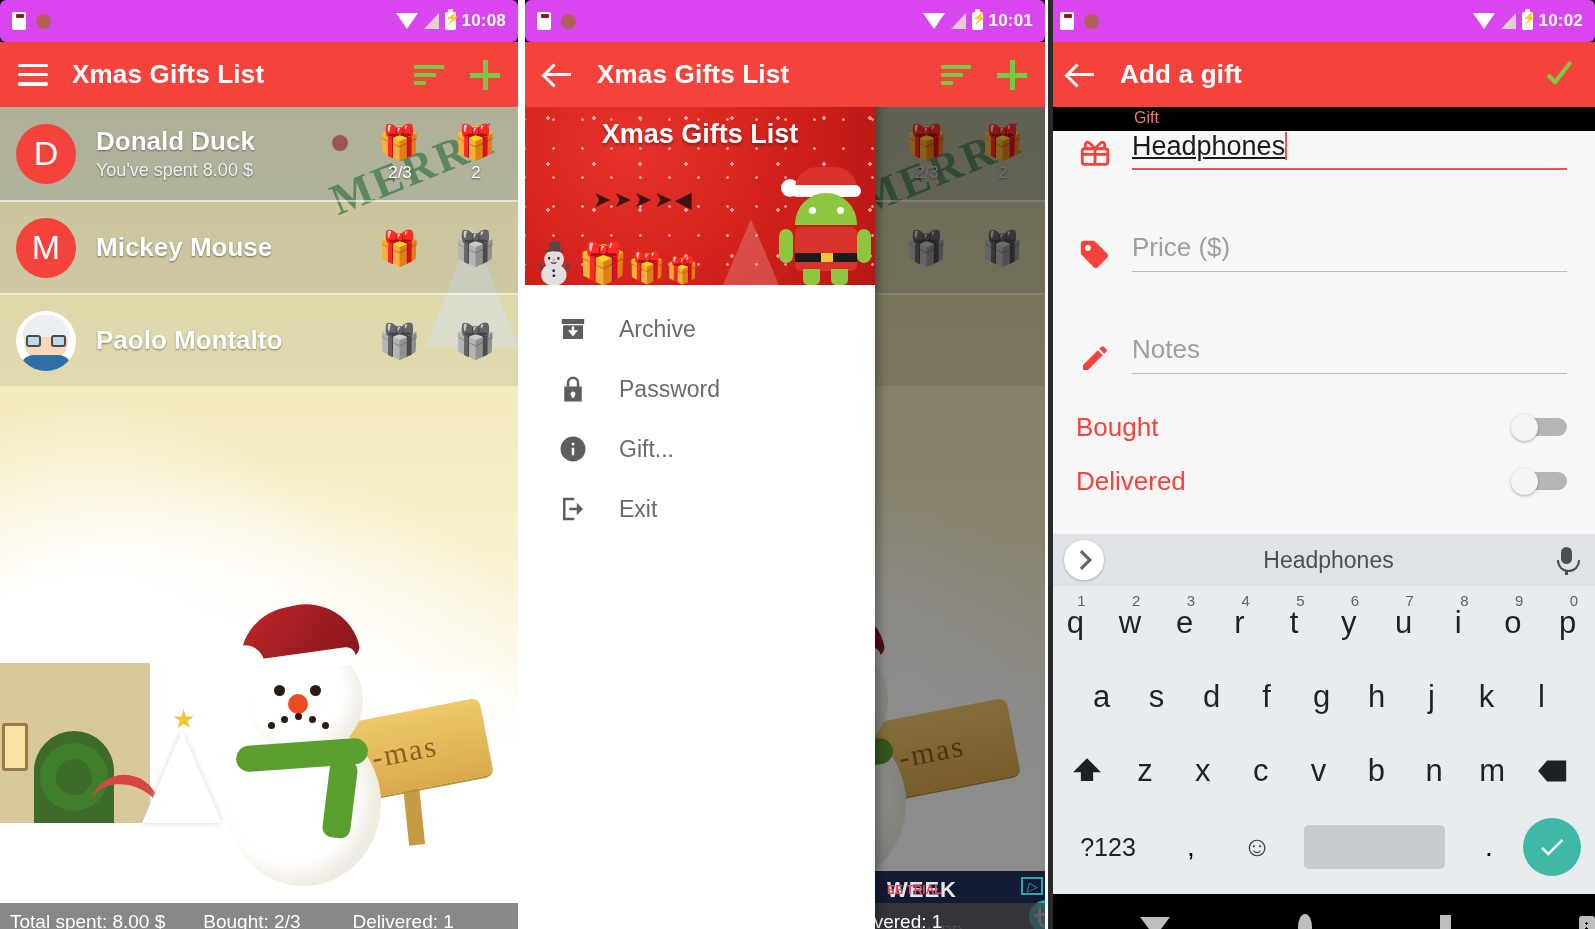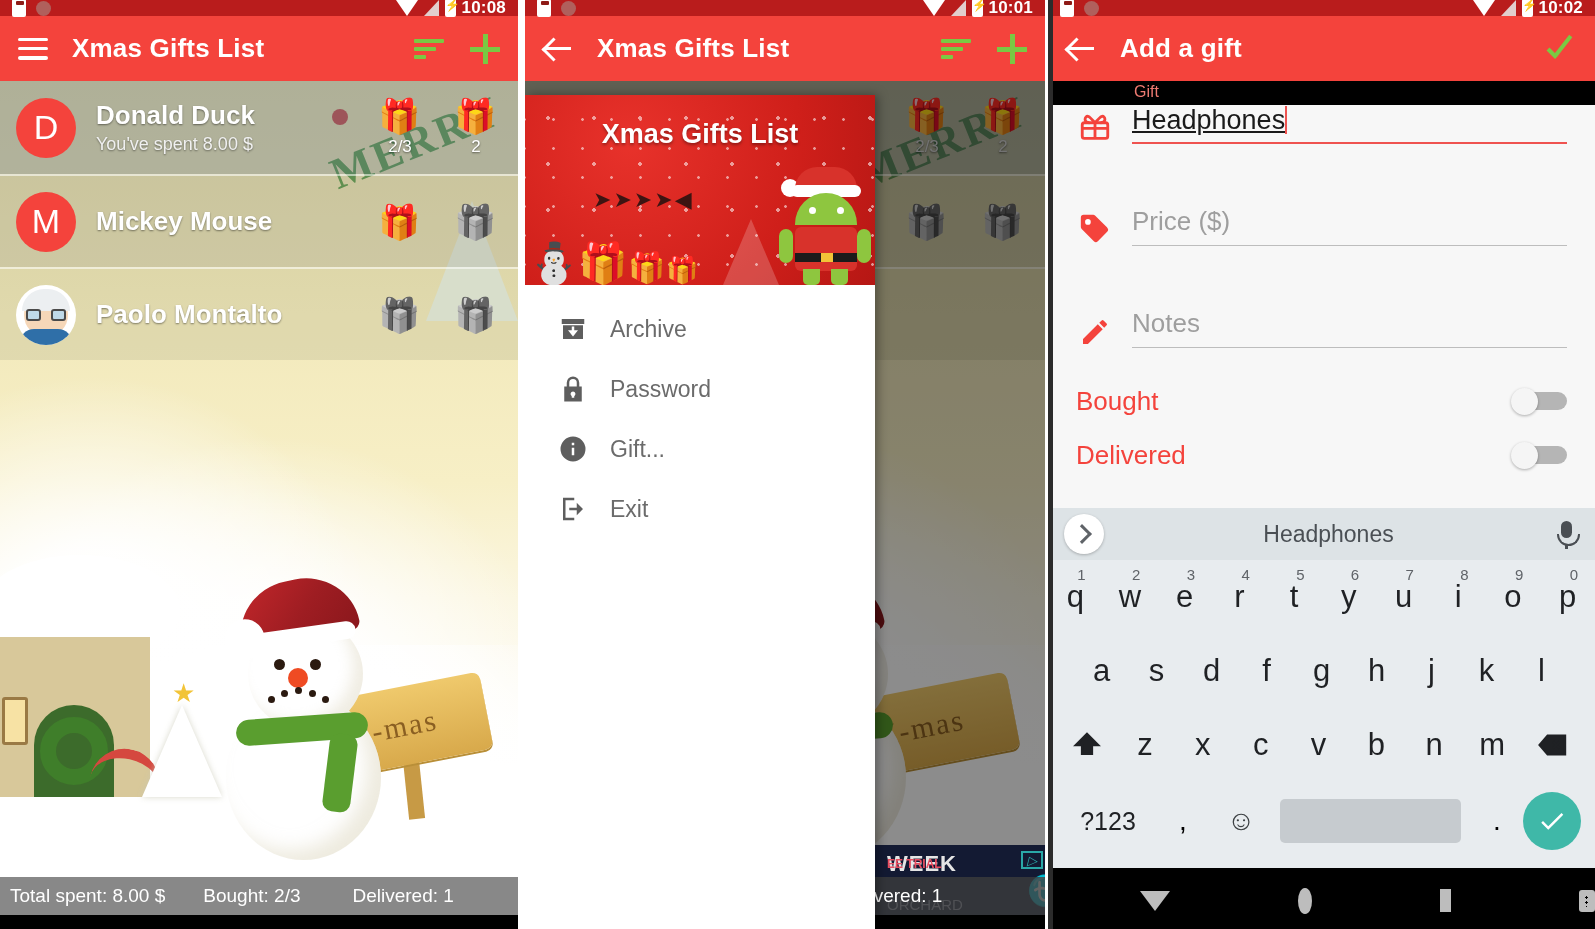--- a/index.html
+++ b/index.html
@@ -13,23 +13,23 @@
 
   .phone { position: relative; height: 929px; overflow: hidden; background: #000; }
   .p1 { width: 518px; }
   .gap { width: 7px; background: #fff; height: 929px; }
   .p2 { width: 520px; }
   .gap2 { width: 3px; background: #fff; height: 929px; }
   .p3 { width: 547px; }
 
   
   .statusbar {
-    height: 16px; background: #b91c1c; color: #fff;
+    height: 42px; background: #d946ef; color: #fff;
     display: flex; align-items: center; padding: 0 12px;
-    font-size: 17px; font-weight: bold; position: relative; z-index: 60;
+    font-size: 17px; font-weight: bold; position: relative; z-index: 60; border-radius: 6px;
   }
   .sb-left { display: flex; align-items: center; gap: 10px; }
   .sb-right { margin-left: auto; display: flex; align-items: center; gap: 6px; }
   .sb-time { font-size: 17px; font-weight: bold; letter-spacing: .2px; }
   .ico-sd { width: 14px; height: 18px; background: #fff; border-radius: 2px; position: relative; }
   .ico-sd:after { content:""; position:absolute; top:2px; right:2px; width:8px; height:4px;
     background: #8e1b17; border-radius: 1px; }
   .ico-dot { width: 15px; height: 15px; border-radius: 50%; background: #b0605c; }
   .ico-wifi { width: 0; height: 0; border-left: 11px solid transparent; border-right: 11px solid transparent;
     border-top: 16px solid #fff; }
@@ -182,21 +182,21 @@
   .as-arm { position:absolute; top:62px; width:14px; height:34px; background:#8ec63f; border-radius:7px; }
   .as-arm.l{left:0;} .as-arm.r{right:0;}
   .as-leg { position:absolute; top:102px; width:17px; height:16px; background:#8ec63f; border-radius:0 0 5px 5px; }
   .as-leg.l{left:24px;} .as-leg.r{left:52px;}
   .xtree { position:absolute; right:96px; bottom:0; width:0;height:0;
     border-left:28px solid transparent;border-right:28px solid transparent;border-bottom:66px solid rgba(255,255,255,.20); }
 
   .menu { padding-top: 14px; }
   .menu-item { display:flex; align-items:center; height:60px; padding:0 0 0 30px; cursor:pointer; }
   .menu-item .mi-ico { width:36px; height:36px; flex:0 0 auto; display:flex; align-items:center; justify-content:center; color:#5e5e5e; }
-  .menu-item .mi-label { margin-left:19px; color:#6b6b6b; font-size:23px; }
+  .menu-item .mi-label { margin-left:28px; color:#6b6b6b; font-size:23px; }
   svg.mi { width:30px; height:30px; fill:#5e5e5e; }
 
   
   .adstrip { position:absolute; left:350px; right:0; bottom:65px; height:70px; background:#131a33; z-index:31; overflow:hidden; }
   .ad-txt { position:absolute; left:12px; top:6px; color:#e5e5e5; font-size:22px; font-weight:bold; letter-spacing:1px; }
   .ad-txt2 { position:absolute; left:12px; top:12px; color:#e94d60; font-size:12px; font-weight:bold; }
   .ad-txt3 { position:absolute; left:12px; bottom:2px; color:#9aa0b5; font-size:15px; }
   .ad-badge { position:absolute; left:146px; top:6px; display:flex; gap:3px; }
   .ad-badge i { width:22px; height:18px; border:2px solid #2aa8a8; color:#2aa8a8; font-size:13px; display:flex; align-items:center; justify-content:center; }
   .ad-glyph { position:absolute; left:152px; top:28px; color:#cfd4e4; font-size:30px; }
@@ -230,21 +230,21 @@
   .kb-mic:before{content:"";position:absolute;left:8px;top:2px;width:11px;height:17px;background:#4a4f54;border-radius:6px;}
   .kb-mic:after{content:"";position:absolute;left:4px;top:15px;width:19px;height:10px;border:2.5px solid #4a4f54;border-top:0;border-radius:0 0 12px 12px;}
   .kb-micstem{position:absolute;left:12px;bottom:0;width:3px;height:5px;background:#4a4f54;}
   .kbrow { display:flex; align-items:center; justify-content:center; height:74px; }
   .key { flex:1 1 0; text-align:center; position:relative; font-size:31px; color:#1f2124; cursor:pointer; }
   .key .num { position:absolute; top:-13px; left:50%; margin-left:2px; font-size:15px; color:#5f6368; }
   .kbrow.r2 { padding:0 26px; }
   .kbrow.r3 { padding:0 10px; }
   .k-shift { width:58px; height:38px; flex:0 0 auto; display:flex; align-items:center; justify-content:center; cursor:pointer; }
   .k-del   { width:64px; height:38px; flex:0 0 auto; display:flex; align-items:center; justify-content:center; cursor:pointer; }
-  .kbrow.r4 { height:78px; padding:0 14px; gap:0;align-items:center; }
+  .kbrow.r4 { height:78px; padding:0 14px; gap:8px;align-items:center; }
   .k123 { width:92px; font-size:25px; text-align:center; color:#1f2124; cursor:pointer; }
   .kcomma { width:58px; text-align:center; font-size:28px; cursor:pointer; }
   .kemoji { width:58px; text-align:center; font-size:28px; color:#3c4043; cursor:pointer; }
   .kspace { flex:1 1 auto; height:44px; background:#c6cbcf; border-radius:5px; margin:0 10px; cursor:pointer; }
   .kdot { width:52px; text-align:center; font-size:28px; cursor:pointer; }
   .kenter { width:58px; height:58px; border-radius:50%; background:#3fb8a8; display:flex; align-items:center; justify-content:center; cursor:pointer; }
   .kenter svg { width:30px; height:30px; fill:#fff; }
   svg.gly { fill:#1f2124; }
   .p3-side { position:absolute; left:0; top:0; width:5px; height:929px; background:#2b2b2b; z-index:70; }
 </style>

